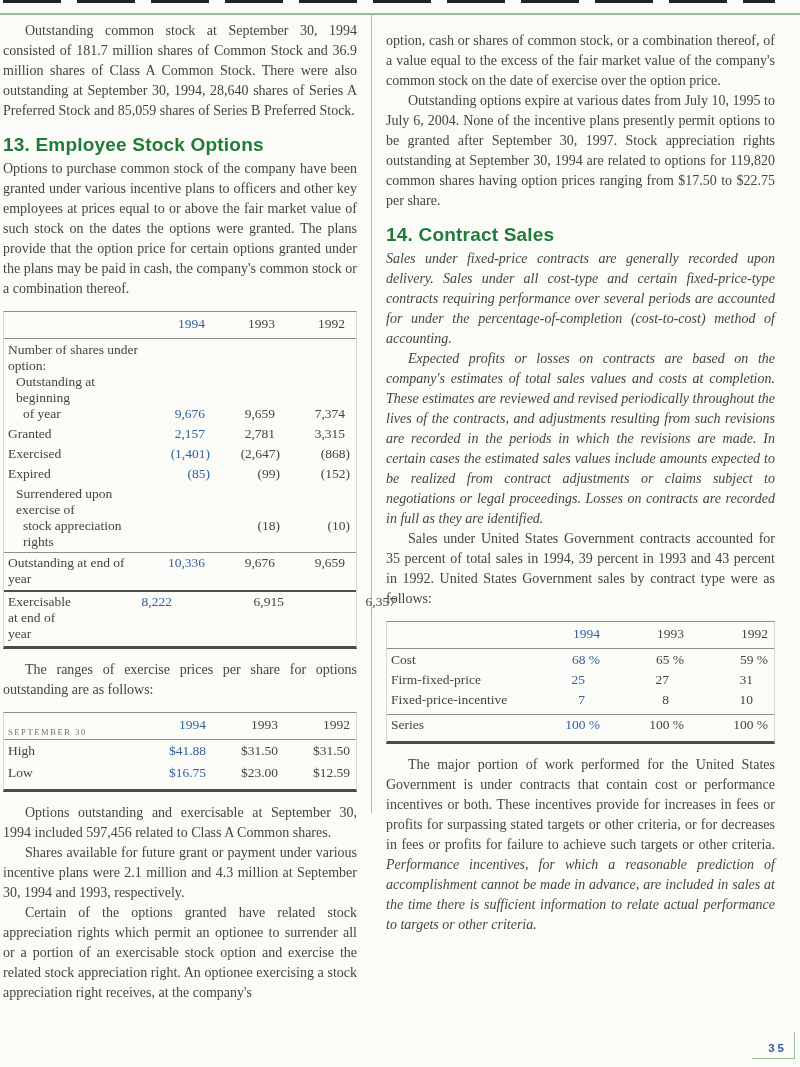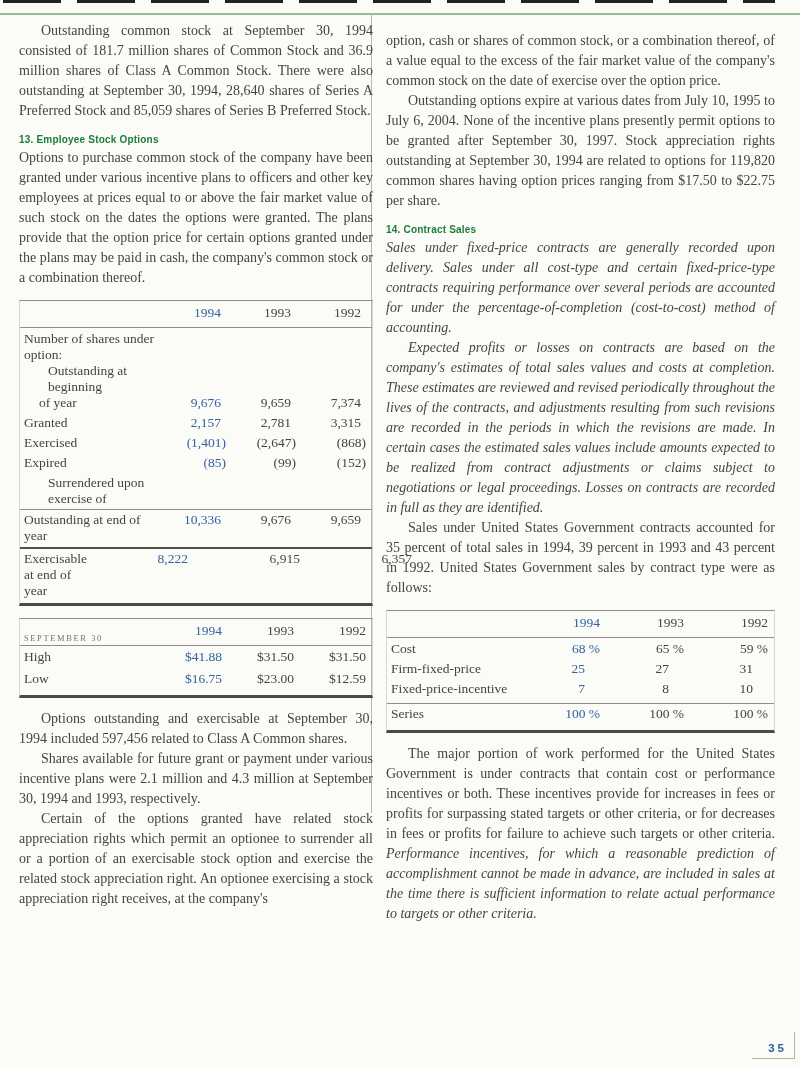--- a/index.html
+++ b/index.html
@@ -5,42 +5,42 @@
   html,body{margin:0;padding:0;}
   body{
     width:800px;height:1067px;position:relative;overflow:hidden;
     background:#fbfbf8;color:#45453f;
     font-family:"Liberation Serif", serif;
   }
   .top-dashes{position:absolute;top:0;left:3px;width:772px;height:3px;
     background:repeating-linear-gradient(90deg,#23231f 0 58px,transparent 58px 74px);}
   .top-rule{position:absolute;top:13px;left:0;width:800px;height:2px;background:#9bbc9b;}
   .divider{position:absolute;top:15px;left:371px;width:1px;height:798px;background:#b8b8b0;}
-  .col-left{position:absolute;left:19px;top:21px;width:354px;}
+  .col-left{position:absolute;left:3px;top:21px;width:354px;}
   .col-right{position:absolute;left:386px;top:31px;width:389px;}
   p{margin:0;font-size:14px;line-height:20px;text-align:justify;}
   .indent{text-indent:22px;}
   .italic{font-style:italic;}
-  h3.section{font-family:"Liberation Sans", sans-serif;font-size:10px;font-weight:bold;
+  h3.section{font-family:"Liberation Sans", sans-serif;font-size:19px;font-weight:bold;
     color:#1e7c38;margin:13px 0 3px 0;letter-spacing:0.2px;}
   
   .t{margin:12px 0 11px 0;font-size:13.5px;
     border-left:1px solid #d8d8d0;border-right:1px solid #d8d8d0;
     border-top:1px solid #8f8f88;border-bottom:3px solid #4b4b45;}
   .t-row{display:grid;grid-template-columns:1fr 64px 70px 70px;align-items:baseline;
     min-height:20px;padding:0 6px 0 4px;}
   .t-prices .t-row{grid-template-columns:1fr 72px 72px 72px;}
   .t-contract .t-row{grid-template-columns:1fr 58px 84px 84px;}
   .t-head{border-bottom:1px solid #8f8f88;padding-top:4px;padding-bottom:2px;}
   .t-row:nth-child(2){padding-top:3px;}
   .t .t-row:last-child{padding-bottom:4px;padding-top:2px;}
   .t-cell{text-align:right;white-space:nowrap;}
   .blue{color:#33629f;}
   .t-headlabel{font-size:8.5px;letter-spacing:1.6px;color:#74746c;text-transform:uppercase;align-self:end;}
-  .ind1{padding-left:8px;margin-left:16px;}
+  .ind1{padding-left:8px;}
   .ind2{padding-left:15px;}
   .sep-above{border-top:1px solid #8f8f88;padding-top:2px;margin-top:2px;}
   .sep-total{border-top:1px solid #8f8f88;padding-top:2px;margin-top:2px;}
   .sep-strong{border-top:2.5px solid #50504a;padding-top:3px;margin-top:3px;gap:42px;}
   .pad-paren{padding-right:5px;}
   .pad-pct{padding-right:15px;}
   
   .pagetag{position:absolute;right:5px;bottom:8px;width:42px;height:26px;
     border-right:1.5px solid #9cbf9a;border-bottom:1.5px solid #9cbf9a;}
   .pageno{position:absolute;right:7px;bottom:4px;color:#2e5e9e;font-weight:bold;
@@ -100,33 +100,40 @@
           <span class="t-cell blue">(85)</span>
           <span class="t-cell">(99)</span>
           <span class="t-cell">(152)</span>
         </div>
         <div class="t-row">
           <span class="t-label ind1">Surrendered upon exercise of</span>
           <span class="t-cell blue"></span>
           <span class="t-cell"></span>
           <span class="t-cell"></span>
         </div>
+        <div class="t-row">
+          <span class="t-label ind2">stock appreciation rights</span>
+          <span class="t-cell blue"></span>
+          <span class="t-cell">(18)</span>
+          <span class="t-cell">(10)</span>
+        </div>
         <div class="t-row sep-above">
           <span class="t-label ind0">Outstanding at end of year</span>
           <span class="t-cell blue pad-paren">10,336</span>
           <span class="t-cell pad-paren">9,676</span>
           <span class="t-cell pad-paren">9,659</span>
         </div>
         <div class="t-row sep-strong">
           <span class="t-label ind0">Exercisable at end of year</span>
           <span class="t-cell blue pad-paren">8,222</span>
           <span class="t-cell pad-paren">6,915</span>
           <span class="t-cell pad-paren">6,357</span>
         </div>
       </div>
+    <p class="indent">The ranges of exercise prices per share for options outstanding are as follows:</p>
     <div class="t t-prices">
         <div class="t-row t-head">
           <span class="t-label t-headlabel">September 30</span>
           <span class="t-cell t-year blue">1994</span>
           <span class="t-cell t-year">1993</span>
           <span class="t-cell t-year">1992</span>
         </div>
         <div class="t-row">
           <span class="t-label ind0">High</span>
           <span class="t-cell blue">$41.88</span>

